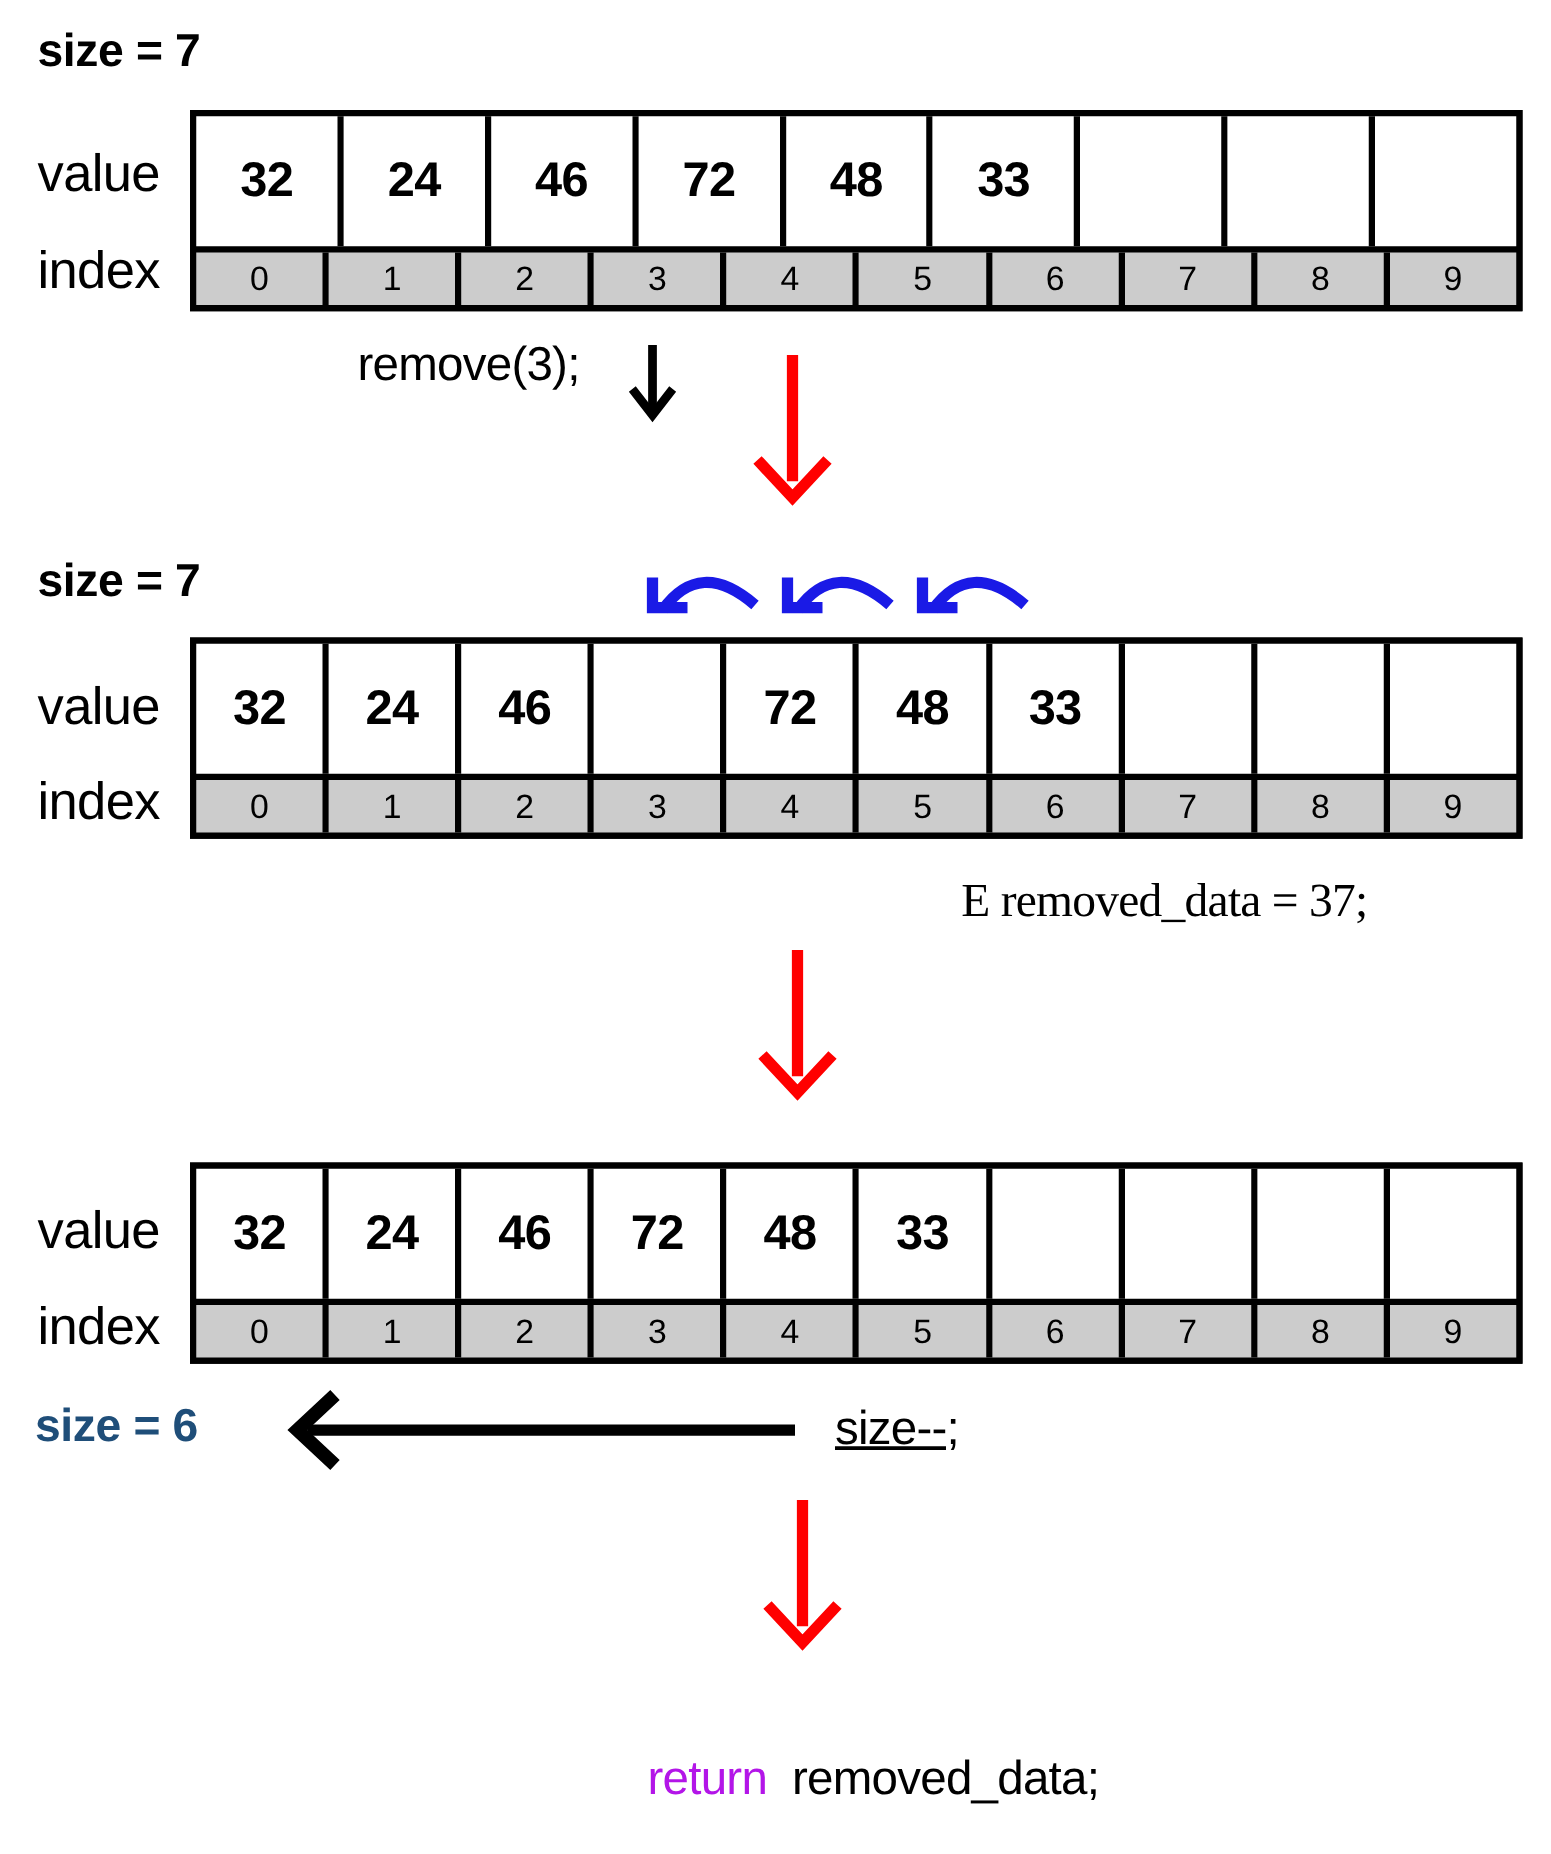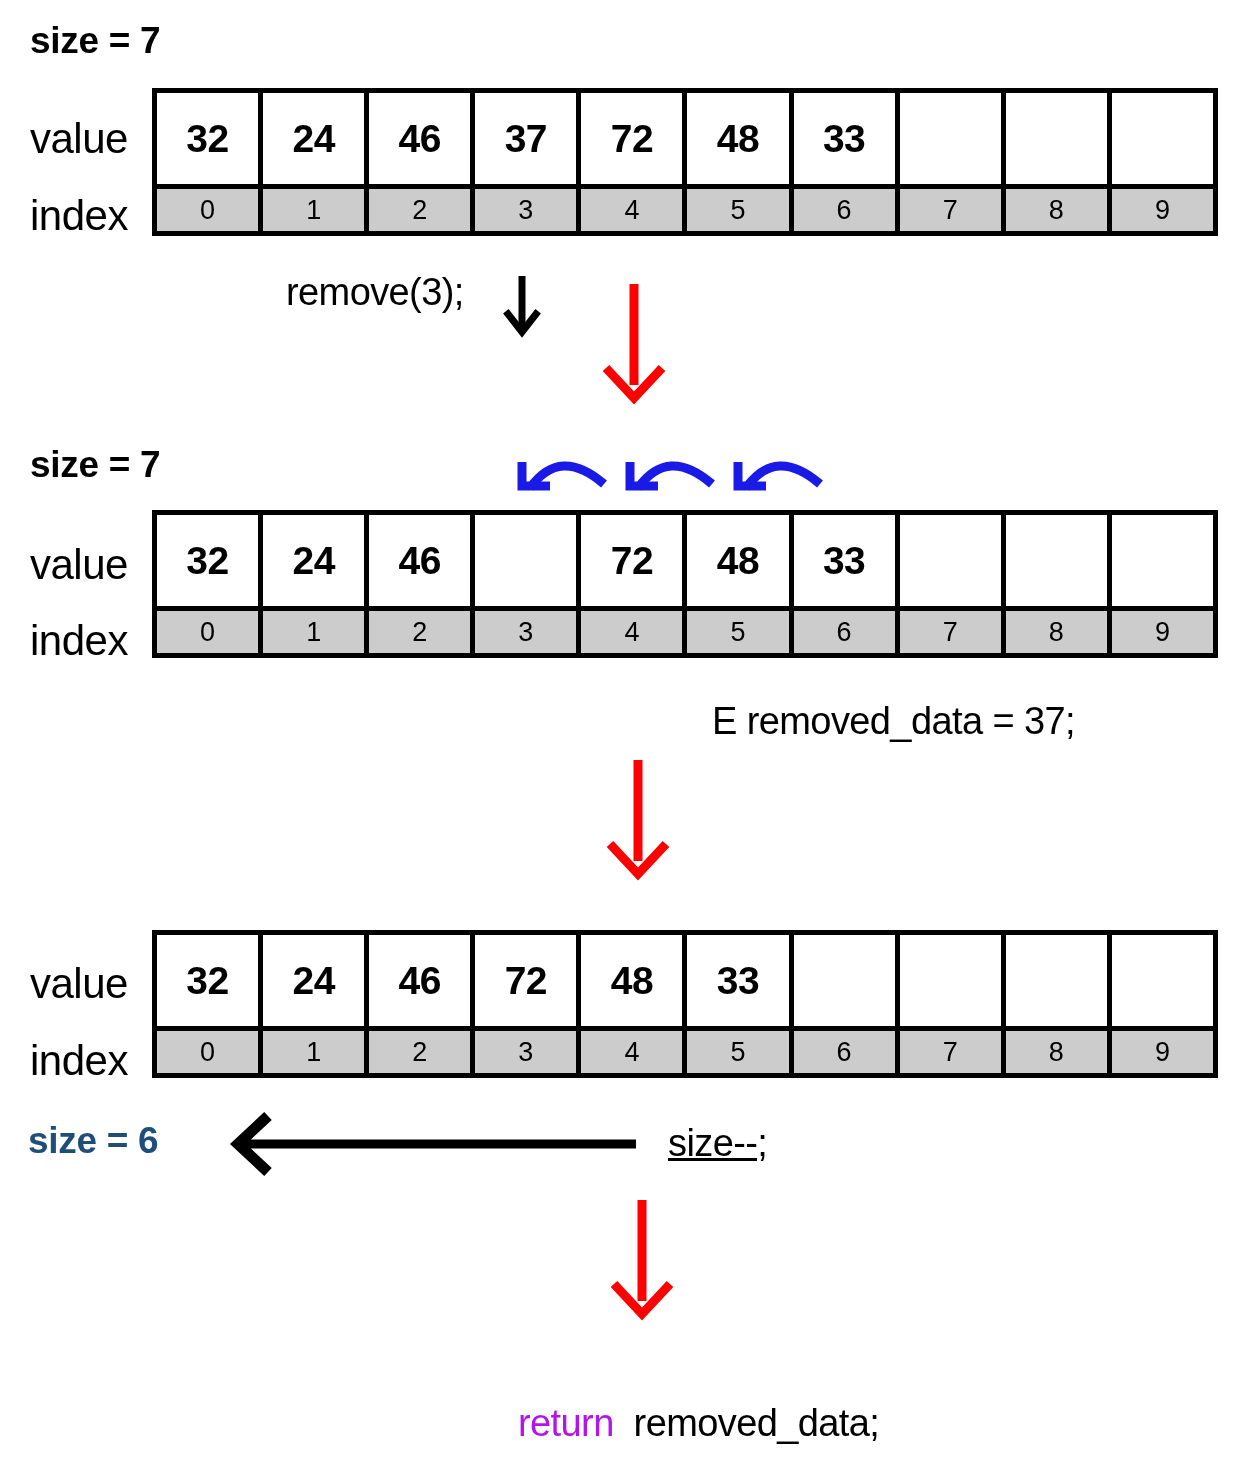--- a/index.html
+++ b/index.html
@@ -37,21 +37,21 @@
     border: 5px solid #000;
     background: #000;
     box-sizing: border-box;
     display: flex;
     flex-direction: column;
   }
   .value-row, .index-row {
     display: flex;
     box-sizing: border-box;
   }
-  .value-row { height: 91px; }
+  .value-row { height: 104px; }
   .index-row { height: 42px; margin-top: 5px; }
 
   .vcell {
     flex: 1 1 0;
     background: #ffffff;
     border-right: 5px solid #000;
     box-sizing: border-box;
     display: flex;
     align-items: center;
     justify-content: center;
@@ -85,21 +85,20 @@
 <div class="txt size-label" style="left:30px; top:22px;">size = 7</div>
 
 <div class="txt rowlabel" style="left:30px; top:118px;">value</div>
 <div class="txt rowlabel" style="left:30px; top:195px;">index</div>
 
 <div class="array-table" id="table-1" style="left:152px; top:88px; width:1066px;">
   <div class="value-row">
     <div class="vcell">32</div>
     <div class="vcell">24</div>
     <div class="vcell">46</div>
-    <div class="vcell">37</div>
     <div class="vcell">72</div>
     <div class="vcell">48</div>
     <div class="vcell">33</div>
     <div class="vcell"></div>
     <div class="vcell"></div>
     <div class="vcell"></div>
   </div>
   <div class="index-row">
     <div class="icell">0</div>
     <div class="icell">1</div>
@@ -163,21 +162,21 @@
     <div class="icell">3</div>
     <div class="icell">4</div>
     <div class="icell">5</div>
     <div class="icell">6</div>
     <div class="icell">7</div>
     <div class="icell">8</div>
     <div class="icell">9</div>
   </div>
 </div>
 
-<div class="txt code-label" style="left:712px; top:702px;">E removed_data = 37;</div>
+<div class="txt code-label" style="left:769px; top:702px;font-family:Liberation Serif, serif;">E removed_data = 37;</div>
 
 <svg class="svg-layer" style="left:600px; top:756px;" width="80" height="125" viewBox="0 0 80 125">
   <line x1="38" y1="4" x2="38" y2="105" stroke="#ff0000" stroke-width="9"></line>
   <polyline points="10,88 38,118 66,88" fill="none" stroke="#ff0000" stroke-width="9" stroke-linecap="butt" stroke-linejoin="miter"></polyline>
 </svg>
 
 <div class="txt rowlabel" style="left:30px; top:963px;">value</div>
 <div class="txt rowlabel" style="left:30px; top:1040px;">index</div>
 
 <div class="array-table" id="table-3" style="left:152px; top:930px; width:1066px;">

